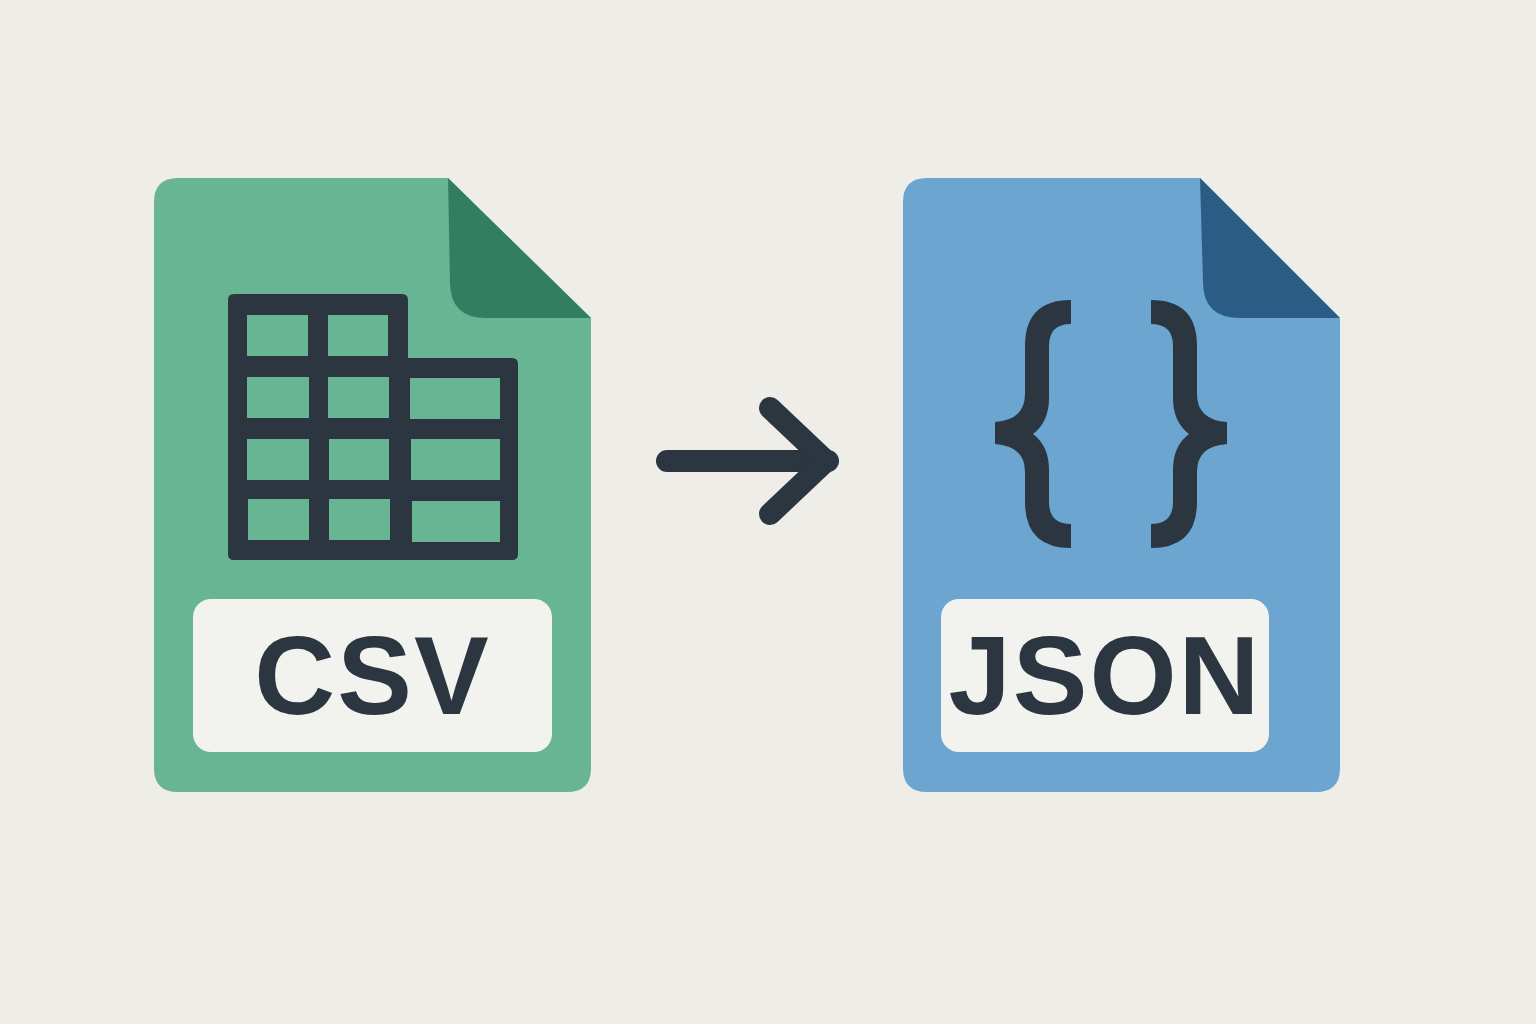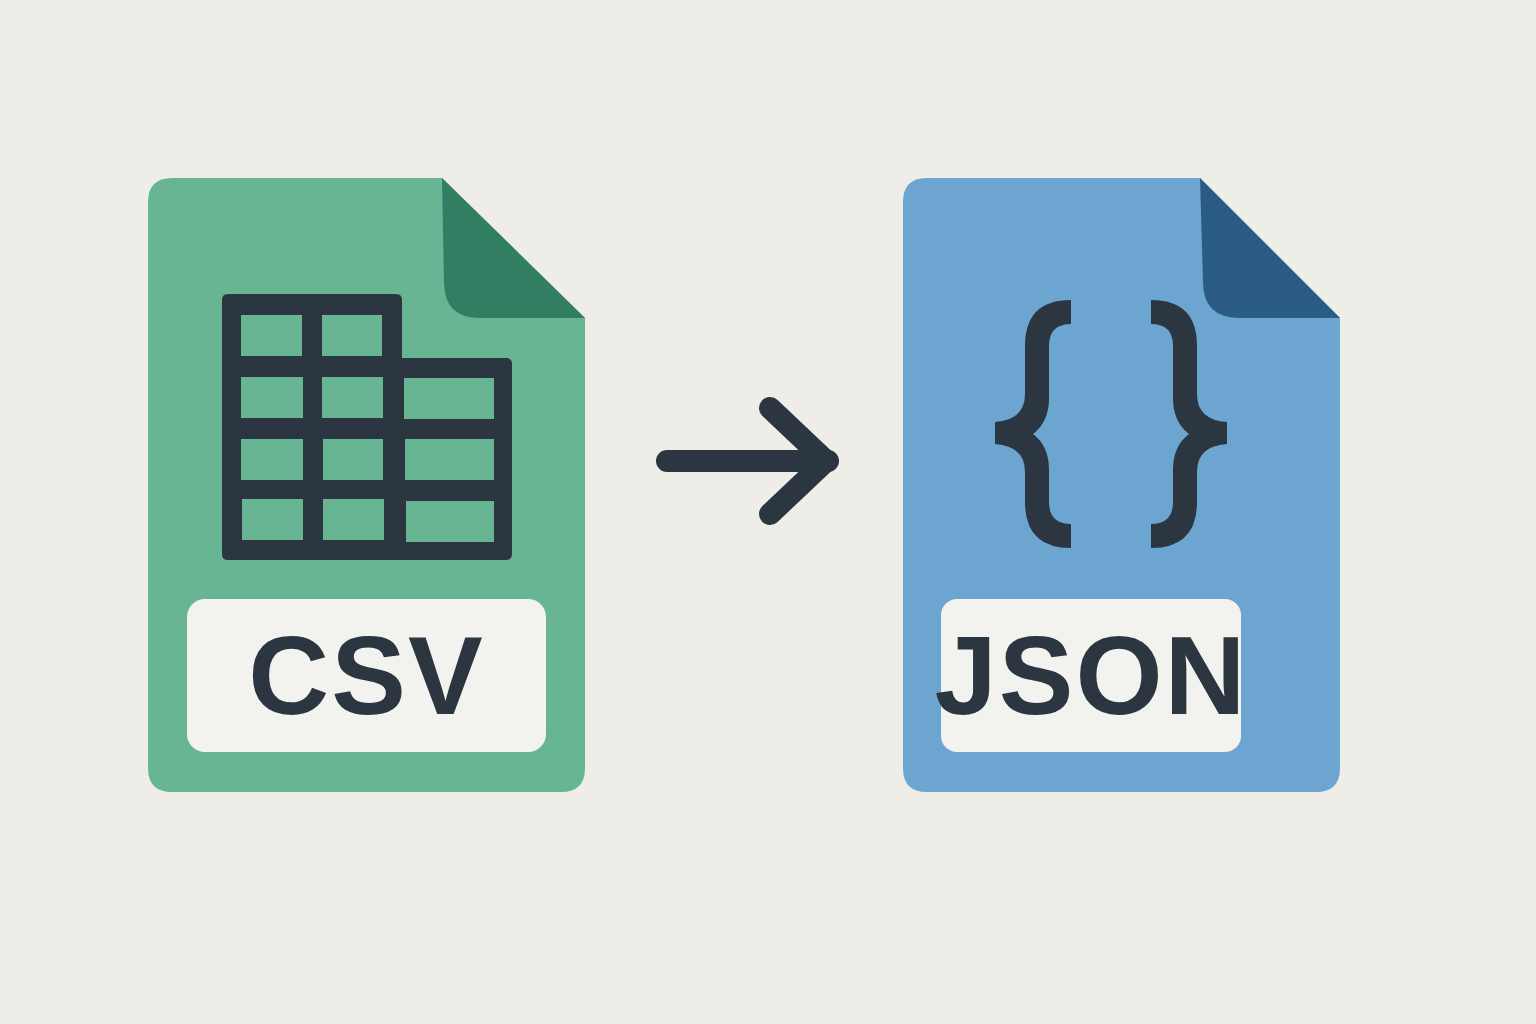--- a/index.html
+++ b/index.html
@@ -26,24 +26,24 @@
       display: flex;
       align-items: center;
       justify-content: center;
       color: #2b3640;
       font-family: "Liberation Sans", sans-serif;
       font-weight: bold;
       font-size: 112px;
       letter-spacing: 2px;
       line-height: 1;
     }
-    #csv-doc { left: 148px; }
+    #csv-doc { left: 154px; }
     #csv-doc .label-box { left: 39px; width: 359px; }
     #json-doc { left: 903px; }
-    #json-doc .label-box { left: 38px; width: 300px; border-radius: 16px; }
+    #json-doc .label-box { left: 38px; width: 328px; }
     .arrow { position: absolute; left: 650px; top: 392px; }
   </style>
 </head>
 <body>
 
 <div class="doc" id="csv-doc">
   <svg class="body" width="438" height="614" viewBox="0 0 438 614">
     <path d="M24 0 H294 L437 140 V590 Q437 614 413 614 H24 Q0 614 0 590 V24 Q0 0 24 0 Z" fill="#68b594"></path>
     <path d="M294 0 L437 140 H332 Q296 140 296 104 Z" fill="#317e62"></path>
 

